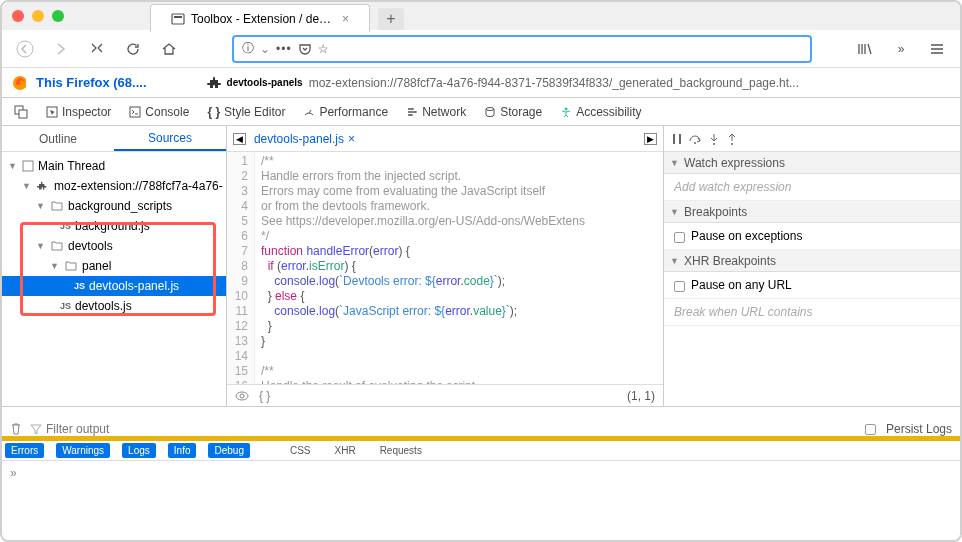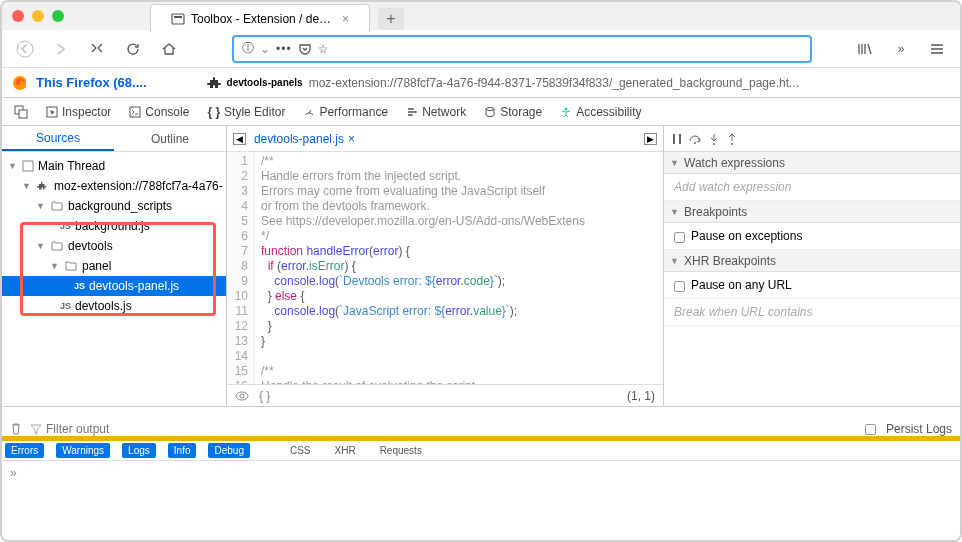--- a/index.html
+++ b/index.html
@@ -208,22 +208,22 @@
         <path d="M2 5l4 1 4-1M6 6v3M4 11l2-2 2 2" stroke="#2ac3a2" fill="none"></path>
       </svg>
       <span>Accessibility</span>
     </div>
 </div>
 
 <div class="main">
 
   <div class="left-pane">
     <div class="left-tabs">
+      <div class="lt">Outline</div>
       <div class="lt active">Sources</div>
-      <div class="lt">Outline</div>
     </div>
     <div class="tree">
       <div class="tree-row">
           <span class="twisty">▼</span>
           <svg width="12" height="12">
             <rect x="1" y="1" width="10" height="10" fill="none" stroke="#888"></rect>
           </svg>
           <span>Main Thread</span>
         </div>
       <div class="tree-row" style="padding-left:20px">

